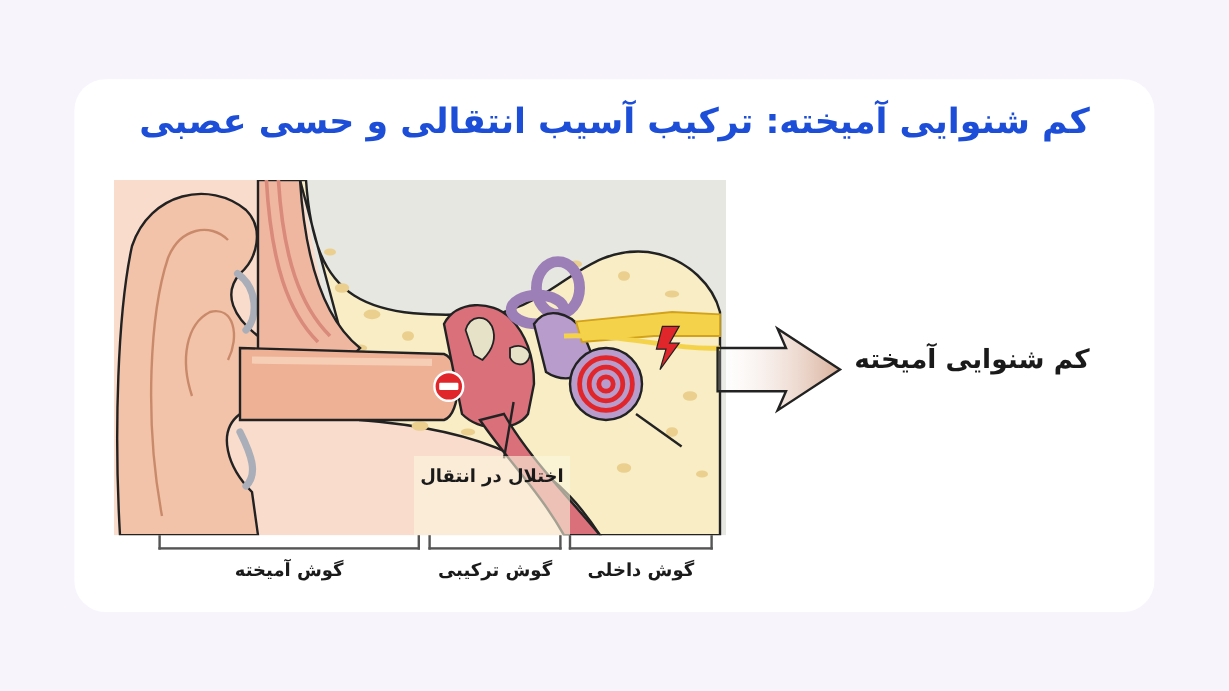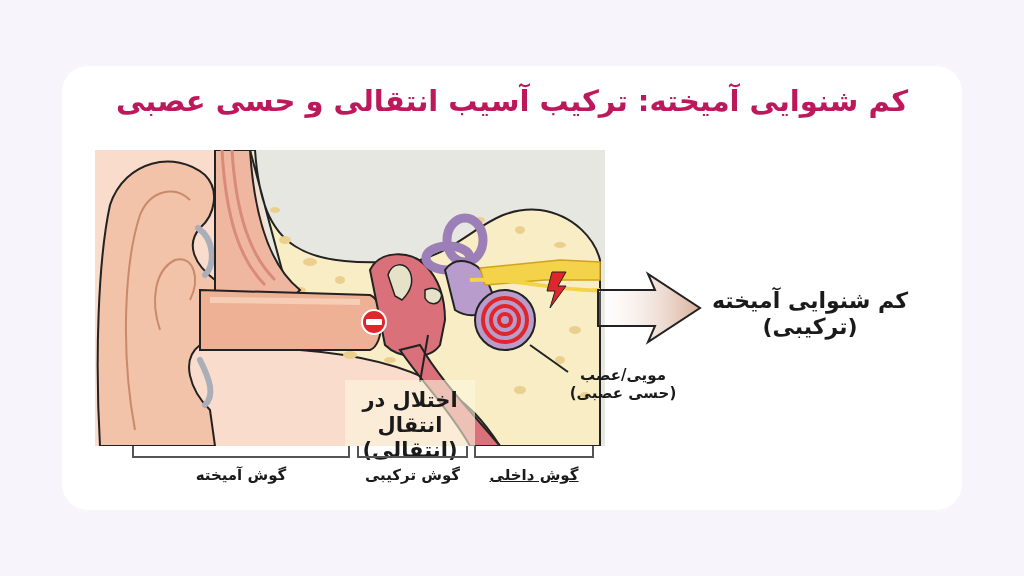--- a/index.html
+++ b/index.html
@@ -1,23 +1,23 @@
 <!DOCTYPE html>
 <html><head>
 <meta charset="utf-8">
 <style>
   html,body{margin:0;padding:0;}
   body{width:1024px;height:576px;background:#f8f4fc;position:relative;overflow:hidden;font-family:"DejaVu Sans",sans-serif;}
   .card{position:absolute;left:62px;top:66px;width:900px;height:444px;background:#ffffff;border-radius:26px;}
-  .title{position:absolute;left:0;top:84px;width:1024px;text-align:center;direction:rtl;font-size:29px;font-weight:bold;color:#be185d;letter-spacing:0;}
+  .title{position:absolute;left:0;top:84px;width:1024px;text-align:center;direction:rtl;font-size:29px;font-weight:bold;color:#1d4ed8;letter-spacing:0;}
   svg.ear{position:absolute;left:0;top:0;}
   .lbl{position:absolute;direction:rtl;text-align:center;font-weight:bold;color:#1a1a1a;line-height:1.2;}
   .result{left:690px;top:288px;width:240px;font-size:22px;}
   .result div{white-space:nowrap;}
-  .cond{left:340px;top:388px;width:140px;font-size:21px;}
+  .cond{left:340px;top:388px;width:140px;font-size:15px;}
   .sens{left:548px;top:366px;width:150px;font-size:15px;}
   .sec{top:466px;font-size:15px;}
   .bracket{position:absolute;top:446px;height:12px;border-left:2px solid #555;border-right:2px solid #555;border-bottom:2px solid #555;box-sizing:border-box;}
 </style>
 </head>
 <body>
 
 <div class="card"></div>
 
 <div class="title">کم شنوایی آمیخته: ترکیب آسیب انتقالی و حسی عصبی</div>
@@ -105,32 +105,28 @@
     <line x1="530" y1="345" x2="568" y2="372" stroke="#222" stroke-width="2"></line>
 
     <rect x="345" y="380" width="130" height="66" fill="#fbf6e0" opacity="0.6"></rect>
   </g>
 
   <path d="M598 290 L655 290 L648 274 L700 308 L648 342 L655 326 L598 326 Z" fill="url(#arrowGrad)" stroke="#222" stroke-width="2"></path>
 </svg>
 
 <div class="lbl result">
   <div>کم شنوایی آمیخته</div>
-  <div>(ترکیبی)</div>
 </div>
 
 <div class="lbl cond">
   <div>اختلال در انتقال</div>
-  <div>(انتقالی)</div>
 </div>
 
 <div class="lbl sens">
-  <div>مویی/عصب</div>
-  <div>(حسی عصبی)</div>
 </div>
 
 <div class="bracket" style="left:132px;width:218px;"></div>
 <div class="bracket" style="left:357px;width:111px;"></div>
 <div class="bracket" style="left:474px;width:120px;"></div>
 
 <div class="lbl sec" style="left:132px;width:218px;">گوش آمیخته</div>
 <div class="lbl sec" style="left:357px;width:111px;">گوش ترکیبی</div>
-<div class="lbl sec" style="left:474px;width:120px;text-decoration:underline;">گوش داخلی</div>
+<div class="lbl sec" style="left:474px;width:120px;">گوش داخلی</div>
 
 </body></html>

